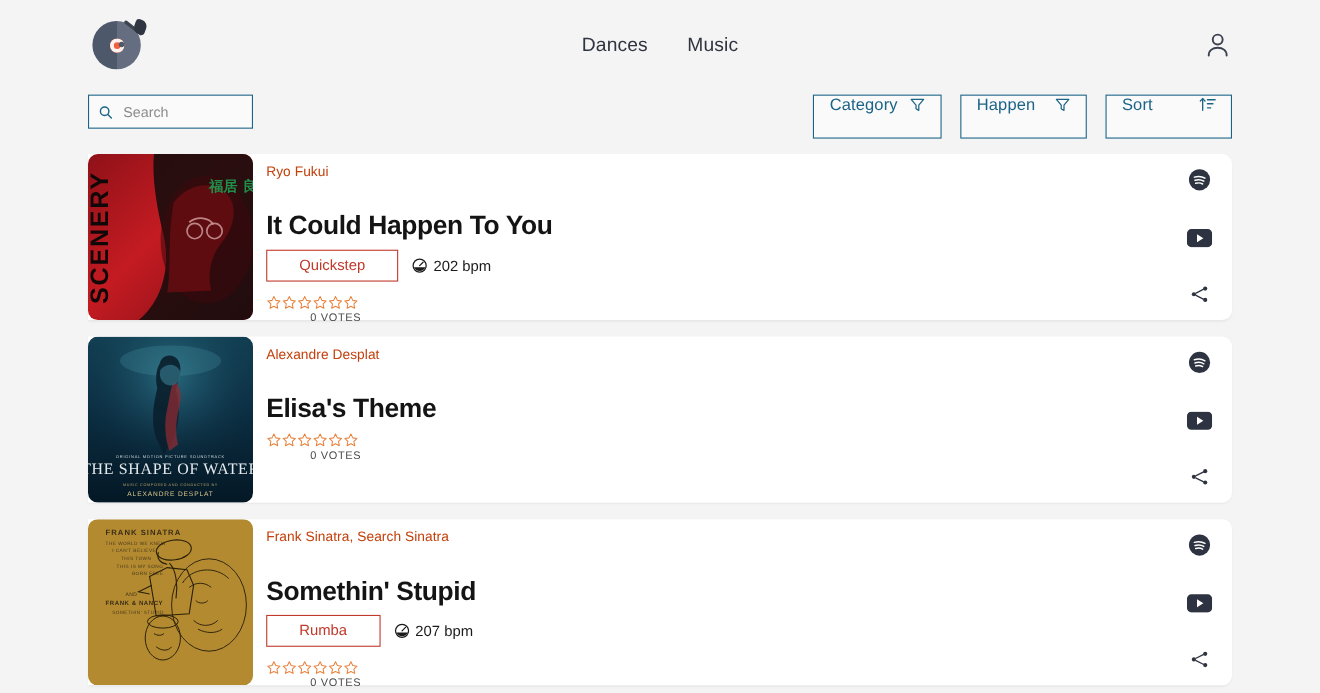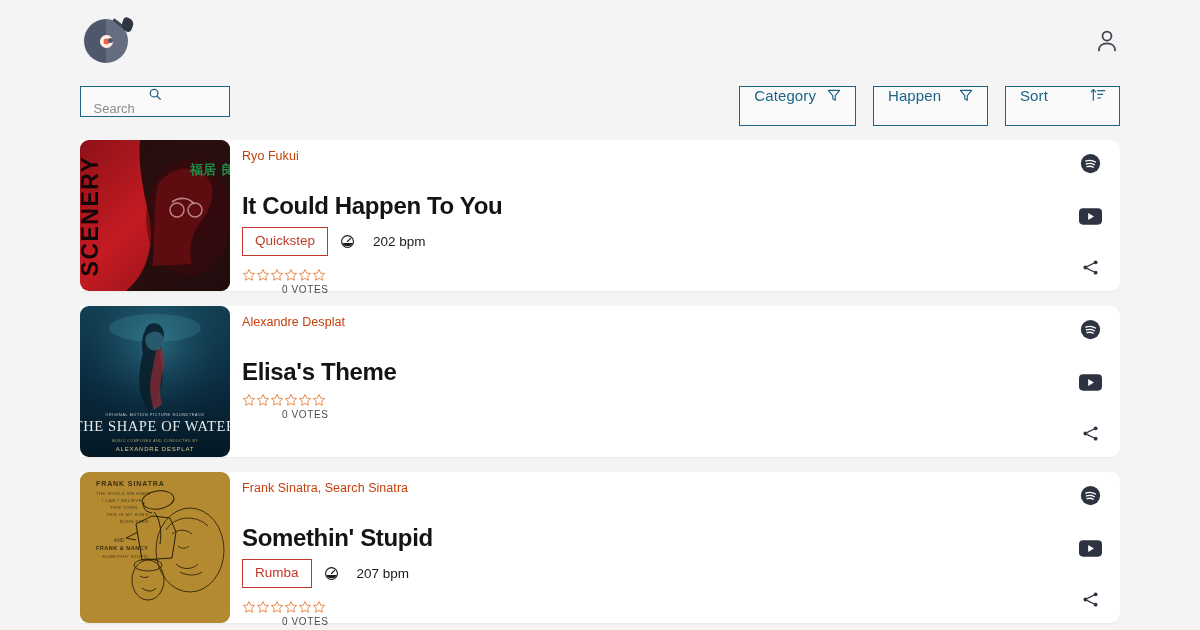--- a/index.html
+++ b/index.html
@@ -107,21 +107,20 @@
   .search-box {
     position: absolute;
     left: 80px; top: 6px;
     width: 150px; height: 31px;
     border: 1.6px solid #1c6487;
     background: #fafafa;
     display: flex;
     align-items: center;
     padding: 0 8px;
     cursor: text;
-    flex-direction: column;
   }
   .search-box svg { width: 14px; height: 14px; flex: none; color: #1c6487; }
   .search-input {
     border: none;
     outline: none;
     background: transparent;
     font-family: "Liberation Sans", sans-serif;
     font-size: 13px;
     color: #3a3a3a;
     margin-left: 9px;
@@ -200,29 +199,29 @@
   .meta-row {
     display: flex;
     align-items: center;
     gap: 12px;
     margin-bottom: 12px;
   }
   .dance-tag {
     border: 1.6px solid #c0392b;
     color: #c0392b;
     font-size: 13.5px;
-    padding: 6px 12px 7px;
+    padding: 6px 29px 7px;
     line-height: 1;
     cursor: pointer;
     white-space: nowrap;
   }
   .bpm {
     display: flex;
     align-items: center;
-    gap: 18px;
+    gap: 5px;
     font-size: 13.5px;
     color: #1b1b1b;
   }
   .bpm svg { width: 15px; height: 15px; flex: none; color: #1b1b1b; }
 
   .stars { display: flex; gap: 0px; margin-bottom: 2px; }
   .stars svg { width: 14px; height: 14px; color: #e8813c; display: block; }
   .votes {
     font-size: 10px;
     color: #4b4b4b;
@@ -251,20 +250,24 @@
 <div class="header">
   <div class="logo-wrap">
     <div class="record"></div>
     <div class="tonearm">
       <div class="arm"></div>
       <div class="head"></div>
       <div class="tip"></div>
     </div>
   </div>
 
+  <nav class="nav">
+    <a class="nav-link">Dances</a>
+    <a class="nav-link">Music</a>
+  </nav>
 
   <div class="account-btn">
     <svg viewBox="0 0 24 24" fill="none" stroke="currentColor" stroke-width="1.4">
       <circle cx="12" cy="8" r="3.6"></circle>
       <path d="M5.5 19.5c0-3.6 2.9-5.6 6.5-5.6s6.5 2 6.5 5.6" stroke-linecap="round"></path>
     </svg>
   </div>
 </div>
 
 <div class="filterbar">

